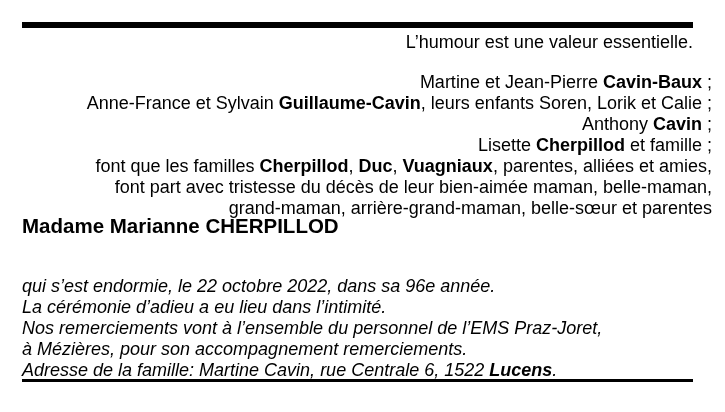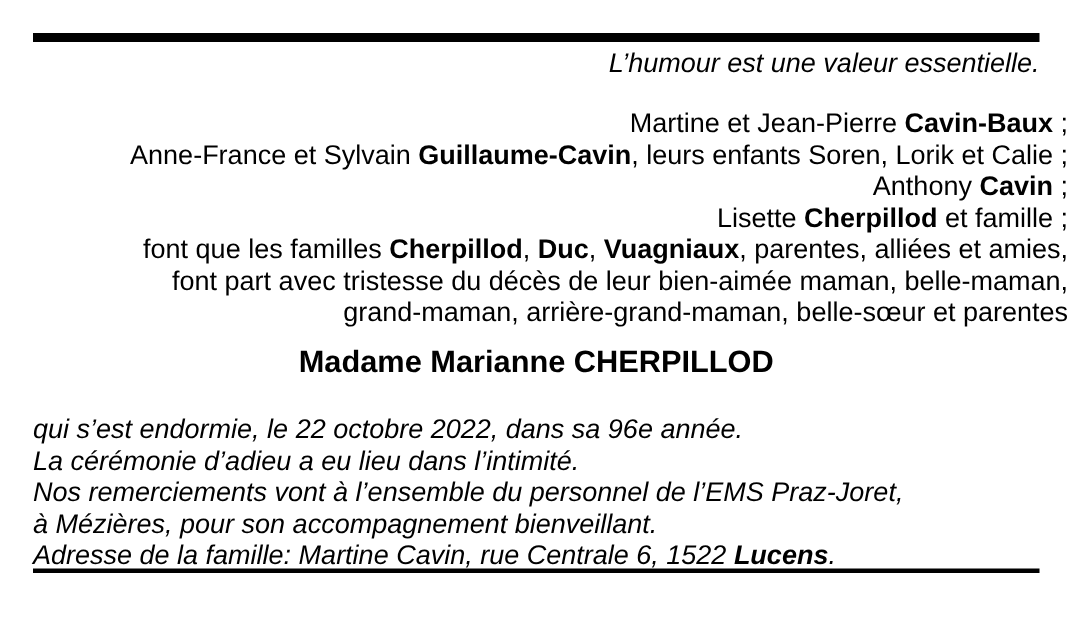--- a/index.html
+++ b/index.html
@@ -19,42 +19,40 @@
     background: var(--rule, #000000);
   }
   .rule-top    { top: 22px;  height: 6px; }
   .rule-bottom { top: 379px; height: 3px; }
   .epigraph {
     position: absolute;
     top: 32px;
     left: 22px;
     width: 671px;
     text-align: right;
-    font-style: italic;
     font-size: 18px;
     line-height: 21px;
     white-space: nowrap;
   }
   .para {
     position: absolute;
     left: 22px;
     width: 690px;
     font-size: 18px;
     line-height: 21px;
   }
   .para-family  { top: 72px; text-align: right; }
   .para-details { top: 276px; font-style: italic; }
   .line { white-space: nowrap; }
   .bold { font-weight: bold; }
   .deceased-heading {
     position: absolute;
-    top: 230px;
+    top: 214px;
     left: 22px;
     width: 671px;
-    text-align: center;
     font-size: 20.5px;
     font-weight: bold;
     line-height: 24px;
     white-space: nowrap;
   }
 </style>
 </head>
 <body>
 
 <div class="page">
@@ -72,19 +70,19 @@
       <div class="line"><span class="">font part avec tristesse du décès de leur bien-aimée maman, belle-maman,</span></div>
       <div class="line"><span class="">grand-maman, arrière-grand-maman, belle-sœur et parentes</span></div>
     </div>
 
   <div class="deceased-heading">Madame Marianne CHERPILLOD</div>
 
   <div class="para para-details">
       <div class="line"><span class="">qui s’est endormie, le 22 octobre 2022, dans sa 96e année.</span></div>
       <div class="line"><span class="">La cérémonie d’adieu a eu lieu dans l’intimité.</span></div>
       <div class="line"><span class="">Nos remerciements vont à l’ensemble du personnel de l’EMS Praz-Joret,</span></div>
-      <div class="line"><span class="">à Mézières, pour son accompagnement bienveillant.</span></div>
+      <div class="line"><span class="">à Mézières, pour son accompagnement remerciements.</span></div>
       <div class="line"><span class="">Adresse de la famille: Martine Cavin, rue Centrale 6, 1522 </span><span class="bold">Lucens</span><span class="">.</span></div>
     </div>
 
   <div class="rule rule-bottom"></div>
 
 </div>
 
 </body></html>

